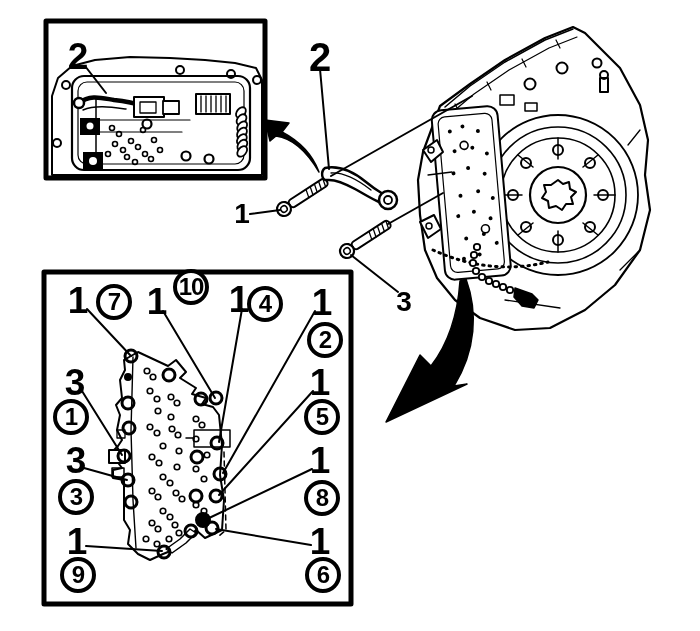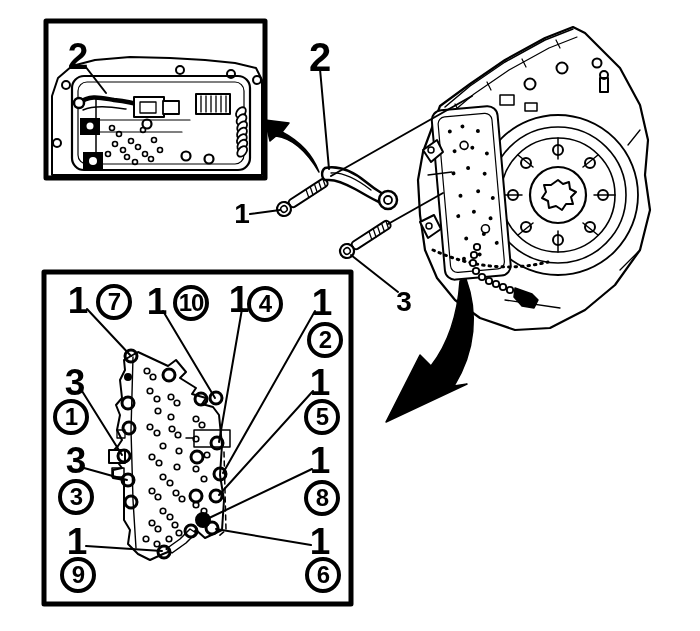--- a/index.html
+++ b/index.html
@@ -312,21 +312,21 @@
 <div class="callout-plain sz-md" style="left:239px;top:299px;">1</div>
 <div class="callout-plain sz-md" style="left:322px;top:302px;">1</div>
 <div class="callout-plain sz-md" style="left:75px;top:382px;">3</div>
 <div class="callout-plain sz-md" style="left:76px;top:460px;">3</div>
 <div class="callout-plain sz-md" style="left:77px;top:541px;">1</div>
 <div class="callout-plain sz-md" style="left:320px;top:382px;">1</div>
 <div class="callout-plain sz-md" style="left:320px;top:460px;">1</div>
 <div class="callout-plain sz-md" style="left:320px;top:541px;">1</div>
 
 <div class="callout-circle" style="left:114px;top:302px;">7</div>
-<div class="callout-circle" style="left:191px;top:303px;">10</div>
+<div class="callout-circle" style="left:191px;top:287px;">10</div>
 <div class="callout-circle" style="left:265px;top:304px;">4</div>
 <div class="callout-circle" style="left:325px;top:340px;">2</div>
 <div class="callout-circle" style="left:71px;top:417px;">1</div>
 <div class="callout-circle" style="left:76px;top:497px;">3</div>
 <div class="callout-circle" style="left:78px;top:575px;">9</div>
 <div class="callout-circle" style="left:322px;top:417px;">5</div>
 <div class="callout-circle" style="left:322px;top:498px;">8</div>
 <div class="callout-circle" style="left:323px;top:575px;">6</div>
 
 </div>

